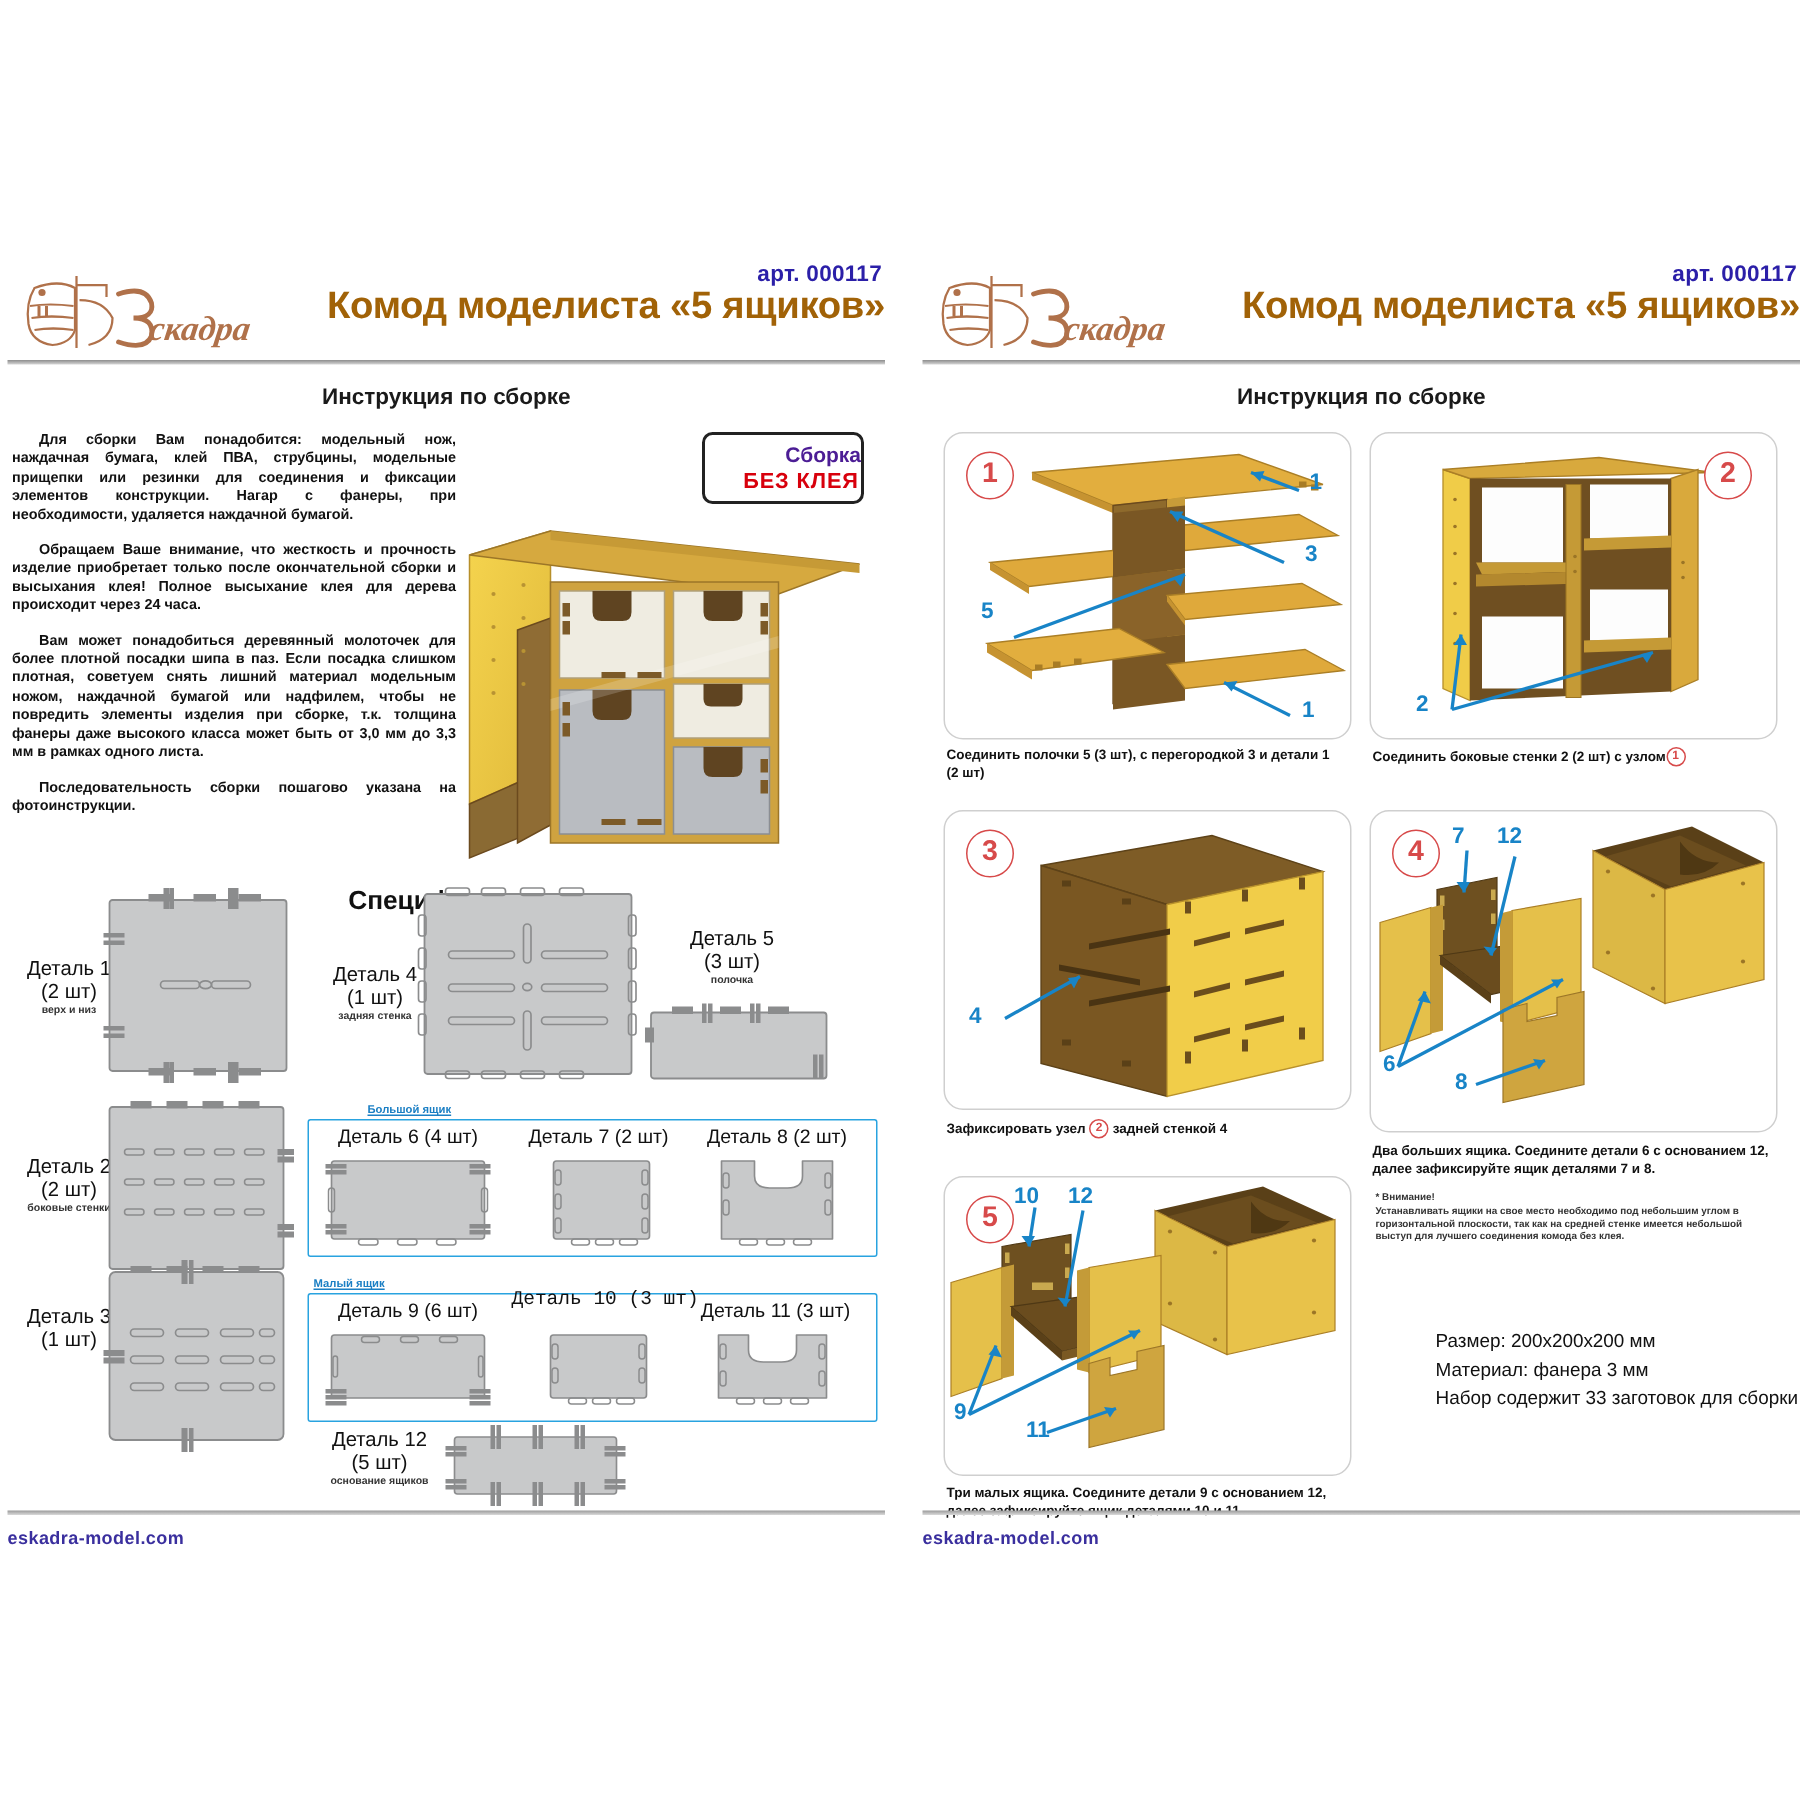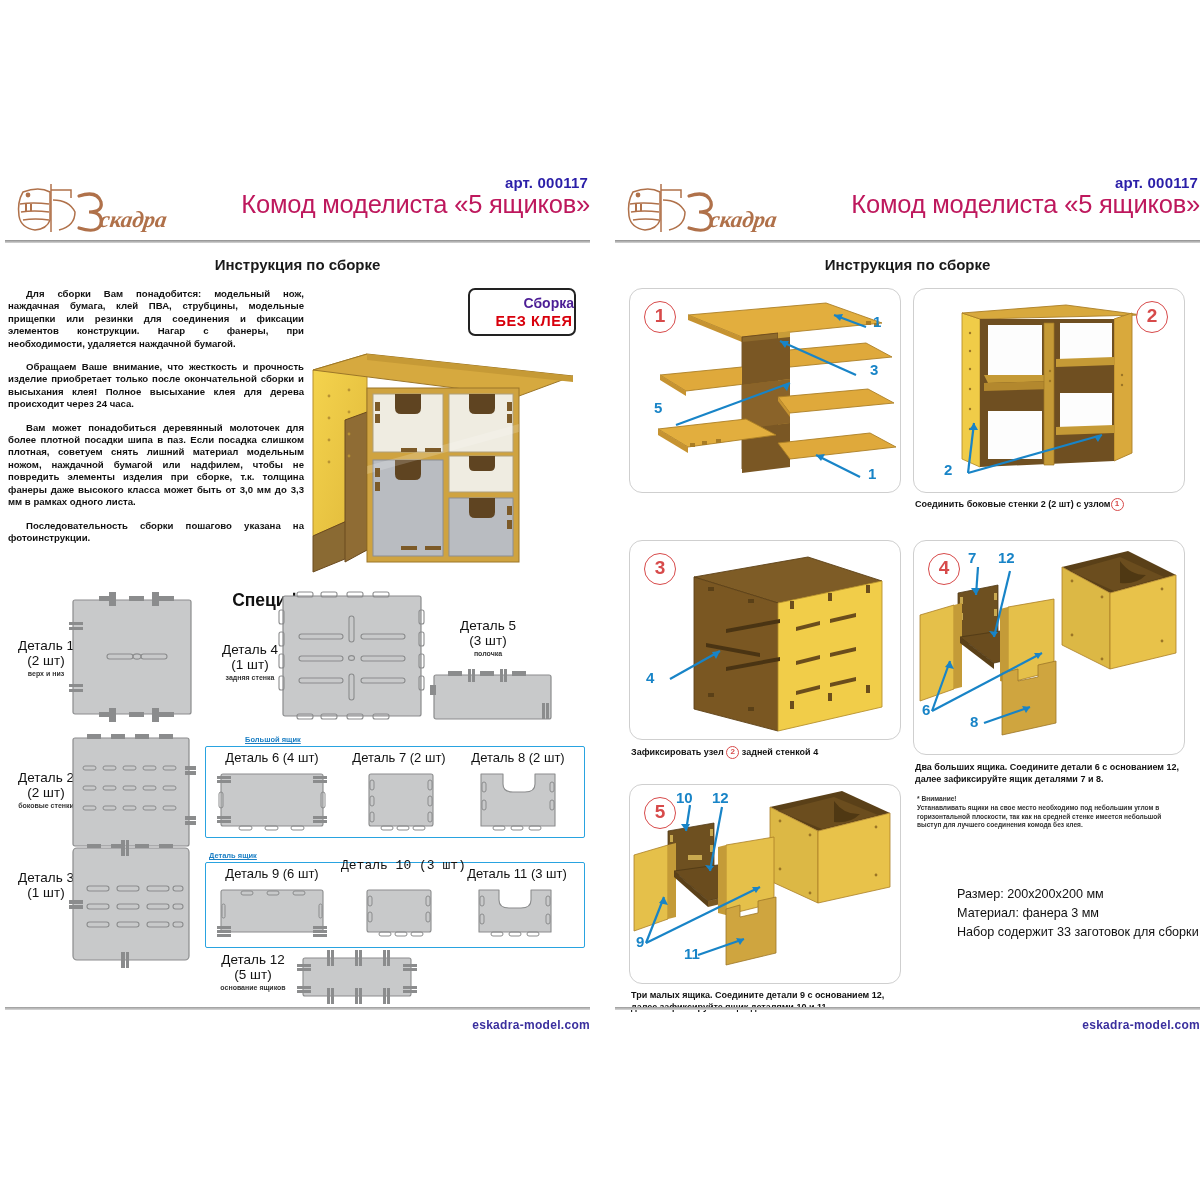--- a/index.html
+++ b/index.html
@@ -26,21 +26,21 @@
     position:absolute;right:2px;top:4px;
     font-size:15px;font-weight:bold;color:#2b1fa8;
     letter-spacing:.2px;
   }
   .logo{
     position:absolute;left:4px;top:12px;width:170px;height:52px;
   }
   .title{
     position:absolute;left:170px;right:0;top:20px;
     text-align:right;
-    font-size:25.5px;font-weight:normal;color:#be185d;
+    font-size:25.5px;font-weight:bold;color:#a16207;
     white-space:nowrap;
     letter-spacing:-.2px;
   }
   .hdr-rule{
     position:absolute;left:0;right:0;top:70px;height:3px;
     background:linear-gradient(#8d8d8d,#d6d6d6);
   }
   .subtitle{
     margin-top:14px;text-align:center;
     font-size:15px;font-weight:bold;color:#1a1a1a;
@@ -89,21 +89,21 @@
   .grp-item-lbl{
     position:absolute;font-size:13px;color:#111;white-space:nowrap;text-align:center;
   }
 
   
   .ftr-rule{
     position:absolute;left:0;right:0;bottom:30px;height:3px;
     background:linear-gradient(#9a9a9a,#dadada);
   }
   .ftr{
-    position:absolute;left:0;right:0;bottom:8px;text-align:right;
+    position:absolute;left:0;right:0;bottom:8px;text-align:left;
     font-size:12px;font-weight:bold;color:#3a2f9e;letter-spacing:.3px;
   }
 
   
   .step{
     position:absolute;border:1.3px solid #cfcfcf;border-radius:13px;background:#fff;
     box-sizing:border-box;overflow:hidden;
   }
   .step-num{
     position:absolute;width:30px;height:30px;border-radius:50%;
@@ -462,21 +462,21 @@
           <rect x="7" y="30" width="4" height="10" rx="2"></rect>
         <rect x="75" y="12" width="4" height="10" rx="2"></rect>
           <rect x="75" y="30" width="4" height="10" rx="2"></rect>
         <rect x="18" y="56" width="12" height="4" rx="2"></rect>
           <rect x="36" y="56" width="12" height="4" rx="2"></rect>
         <rect x="54" y="56" width="12" height="4" rx="2"></rect>
       </g>
     </svg>
   </div>
 
-  <div class="grp-cap" style="left:204px;top:681px;">Деталь ящик</div>
+  <div class="grp-cap" style="left:204px;top:681px;">Малый ящик</div>
   <div class="grp-box" style="left:200px;top:692px;width:380px;height:86px;"></div>
   <div class="grp-item-lbl" style="left:204px;top:696px;width:126px;">Деталь 9 (6 шт)</div>
   <div class="grp-item-lbl" style="left:336px;top:688px;width:114px;font-family:Liberation Mono, monospace;">Деталь 10 (3 шт)</div>
   <div class="grp-item-lbl" style="left:454px;top:696px;width:116px;">Деталь 11 (3 шт)</div>
   <div class="part" style="left:208px;top:716px;">
     <svg width="118" height="56" viewBox="0 0 118 56">
       <rect x="8" y="4" width="102" height="42" rx="2" fill="#c8c9ca" stroke="#8b8c8d" stroke-width="1.1"></rect>
       <g fill="#8b8c8d">
         <rect x="4" y="40" width="14" height="3"></rect>
           <rect x="4" y="44" width="14" height="3"></rect>
@@ -639,20 +639,21 @@
         <polygon points="160,94 152,96 157,102"></polygon>
         <polygon points="186,166 195,165 191,172"></polygon>
       </g>
     </svg>
     <div class="step-num" style="left:14px;top:12px;">1</div>
     <div class="callout" style="left:243px;top:24px;">1</div>
     <div class="callout" style="left:240px;top:72px;">3</div>
     <div class="callout" style="left:24px;top:110px;">5</div>
     <div class="callout" style="left:238px;top:176px;">1</div>
   </div>
+  <div class="cap" style="left:16px;top:328px;width:265px;">Соединить полочки 5 (3 шт), с перегородкой 3 и детали 1 (2 шт)</div>
 
   <div class="step" style="left:298px;top:118px;width:272px;height:205px;">
     <svg width="272" height="205" viewBox="0 0 272 205">
 
       <polygon points="48,24 66,30 66,178 48,170" fill="#f0cc48" stroke="#b8912c" stroke-width=".9"></polygon>
 
       <polygon points="48,24 152,16 228,26 66,30" fill="#d8a93d" stroke="#ab7f26" stroke-width=".9"></polygon>
 
       <polygon points="200,30 218,24 218,164 200,172" fill="#d9a93c" stroke="#ab7f26" stroke-width=".9"></polygon>
 

